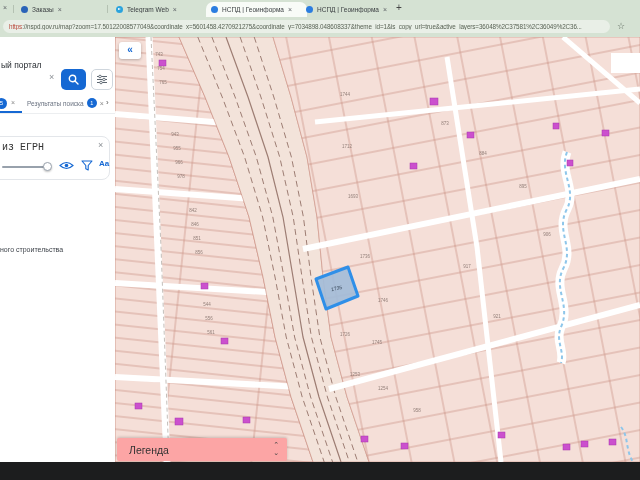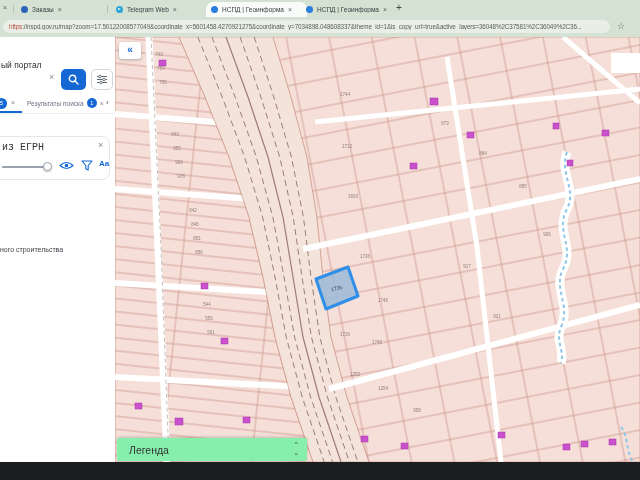--- a/index.html
+++ b/index.html
@@ -59,21 +59,21 @@
       border:1px solid #9aa3ae;box-sizing:border-box;box-shadow:0 1px 2px rgba(0,0,0,.25);}
   .mini-icon{position:absolute;}
   #labels-icon{left:99px;top:159px;font-size:8px;font-weight:bold;color:#1568d3;}
   #construction-text{left:0;top:246px;font-size:7px;color:#3f444b;white-space:nowrap;}
 
   
   #map{left:115px;top:37px;width:525px;height:425px;background:#fff;overflow:hidden;}
   #collapse-btn{left:4px;top:5px;width:22px;height:17px;background:#fff;border-radius:3px;
       box-shadow:0 1px 3px rgba(0,0,0,.25);color:#1568d3;font-size:10px;text-align:center;
       line-height:16px;font-weight:bold;}
-  #legend{left:2px;top:401px;width:190px;height:23px;background:#86efac;border-radius:2px;
+  #legend{left:2px;top:401px;width:170px;height:23px;background:#fca5a5;border-radius:2px;
       box-shadow:0 -1px 3px rgba(0,0,0,.18);display:flex;align-items:center;}
   #legend-label{font-size:10.5px;color:#333;margin-left:12px;}
   #legend-chevrons{position:absolute;right:8px;top:3px;display:flex;flex-direction:column;
       line-height:8px;font-size:7px;color:#444;}
 
   #bottombar{left:0;top:462px;width:640px;height:18px;background:#1c1d1e;}
 
   svg text{font-family:"Liberation Sans",sans-serif;}
 </style>
 </head>

